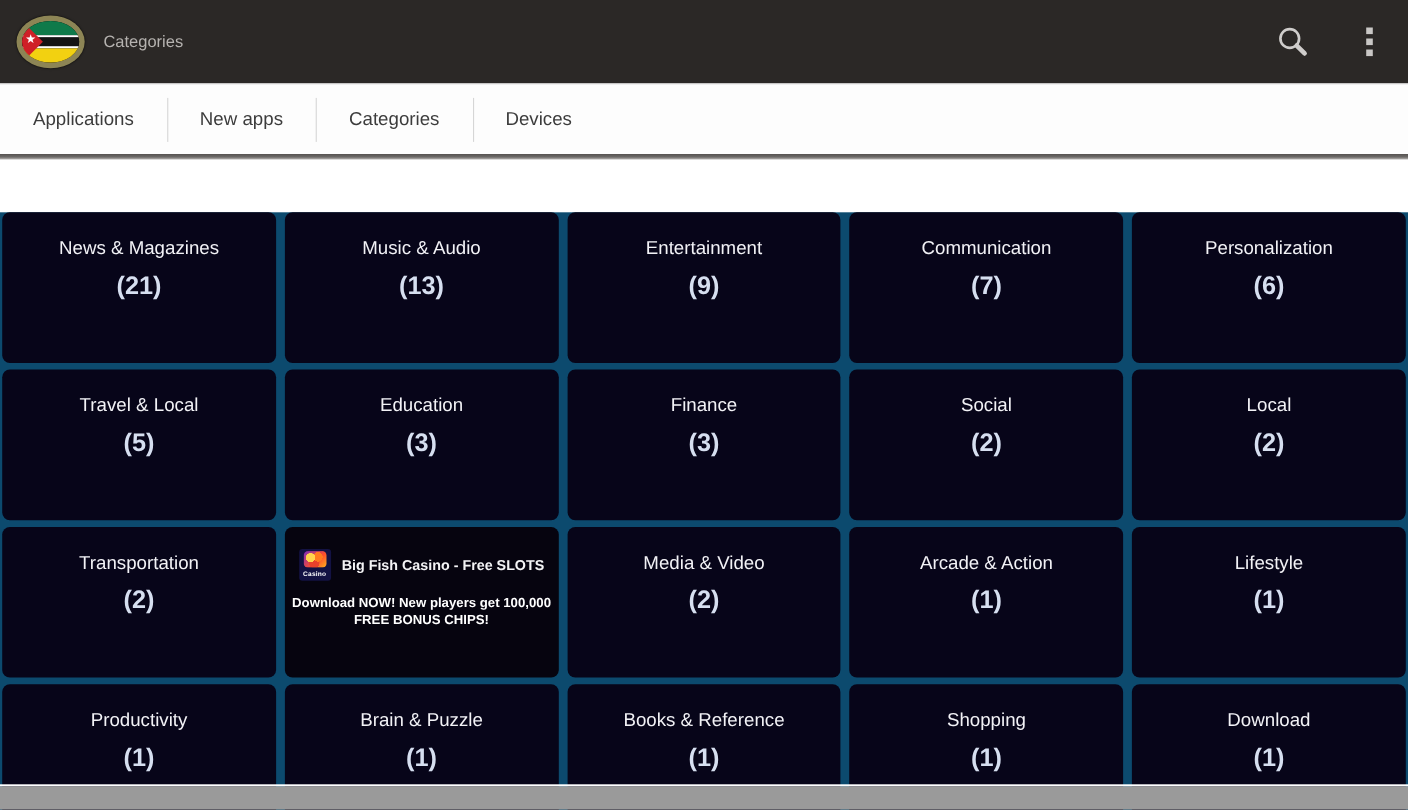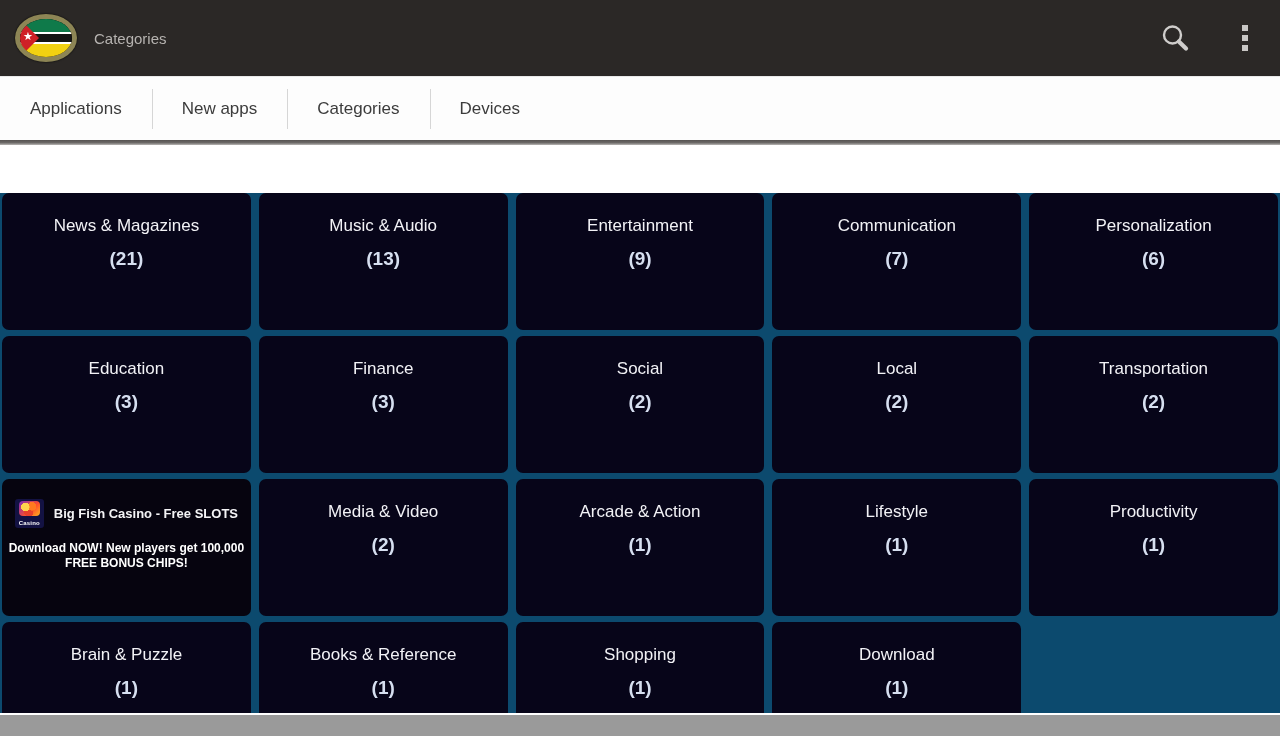--- a/index.html
+++ b/index.html
@@ -98,21 +98,21 @@
     display:flex; flex-direction:column; align-items:center;
     padding-top:22px;
     cursor:pointer;
     overflow:hidden;
   }
   .tile-name{
     color:#f2f2f6; font-size:17px; line-height:22px; text-align:center;
     padding:0 8px;
   }
   .tile-count{
-    color:#d6dff0; font-size:19px; line-height:26px; font-weight:bold;
+    color:#d6dff0; font-size:23px; line-height:26px; font-weight:bold;
     margin-top:9px;
   }
 
   
   .ad-tile{
     background:#06040f; border-radius:7px; cursor:pointer;
     display:flex; flex-direction:column; align-items:center;
     padding-top:20px; overflow:hidden;
   }
   .ad-head{ display:flex; align-items:center; gap:10px; }
@@ -222,20 +222,24 @@
     </div>
     <div class="tile">
       <div class="tile-name">Communication</div>
       <div class="tile-count">(7)</div>
     </div>
     <div class="tile">
       <div class="tile-name">Personalization</div>
       <div class="tile-count">(6)</div>
     </div>
     <div class="tile">
+      <div class="tile-name">Travel &amp; Local</div>
+      <div class="tile-count">(5)</div>
+    </div>
+    <div class="tile">
       <div class="tile-name">Education</div>
       <div class="tile-count">(3)</div>
     </div>
     <div class="tile">
       <div class="tile-name">Finance</div>
       <div class="tile-count">(3)</div>
     </div>
     <div class="tile">
       <div class="tile-name">Social</div>
       <div class="tile-count">(2)</div>

